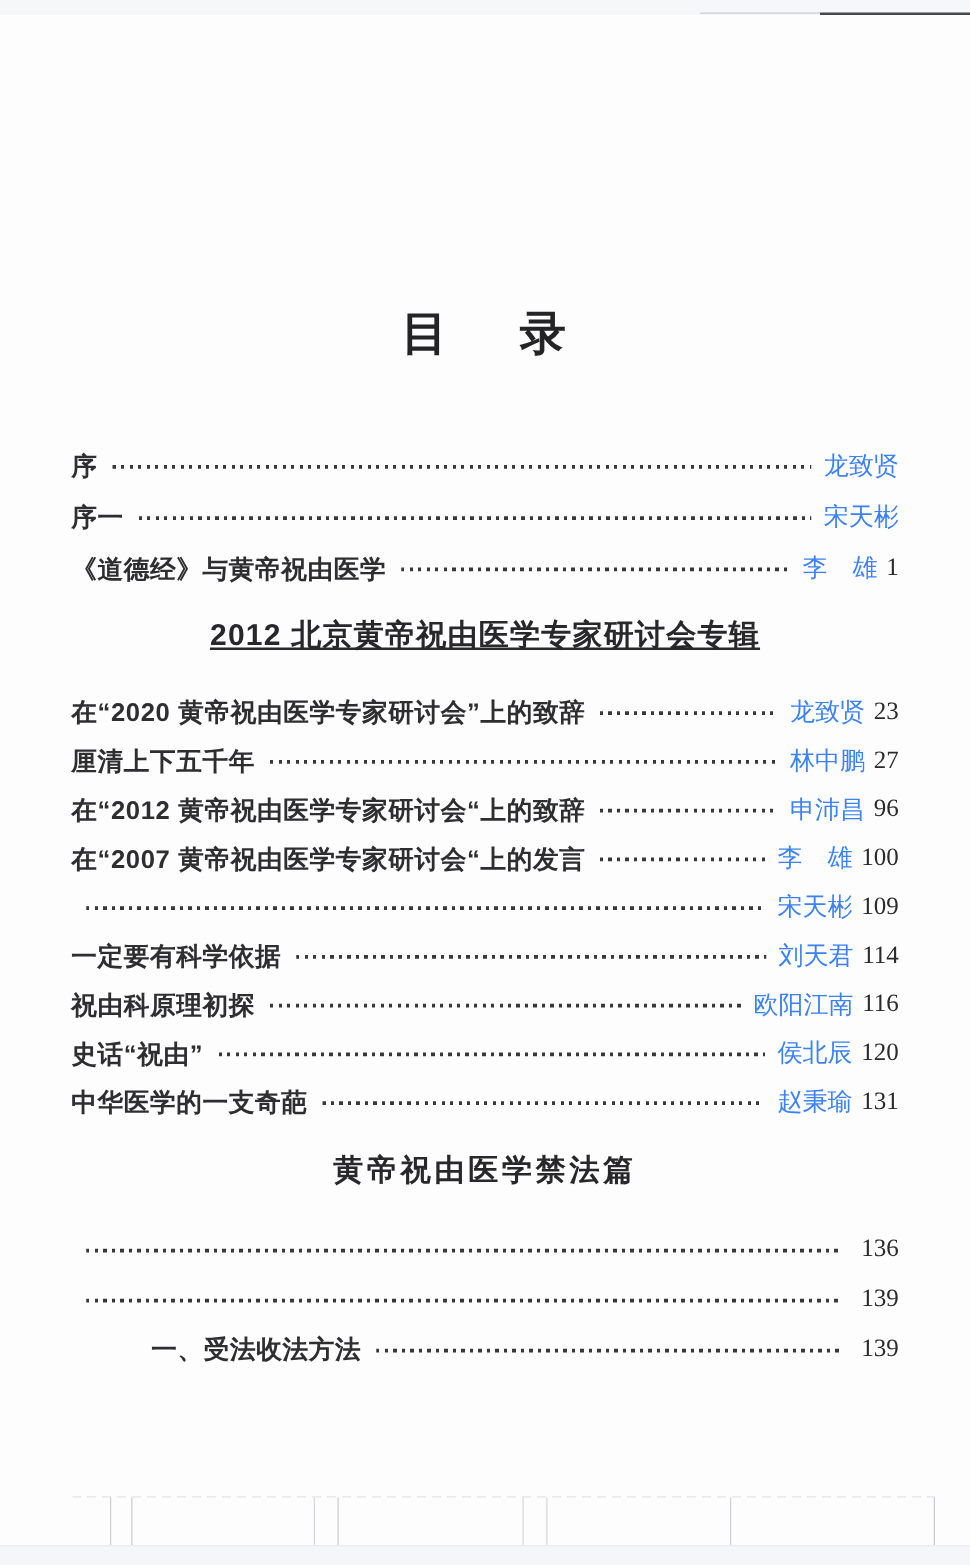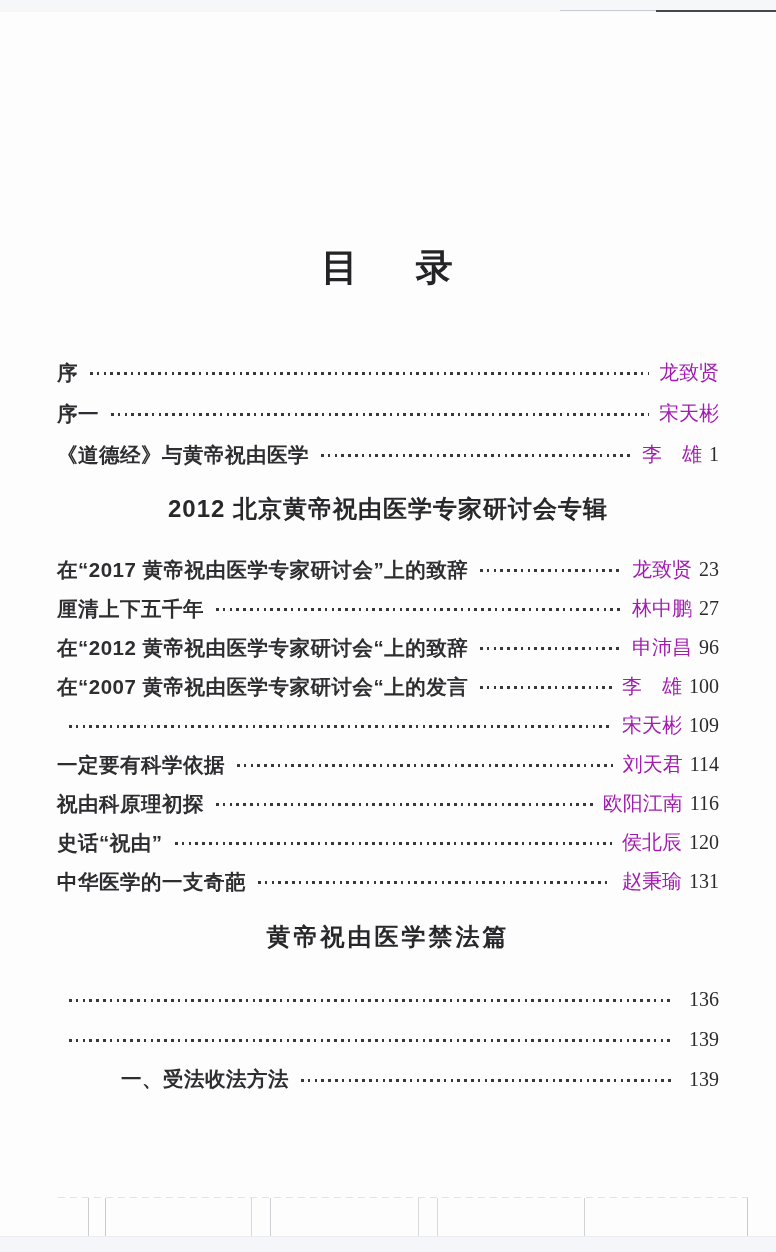--- a/index.html
+++ b/index.html
@@ -63,21 +63,21 @@
     color:#242426;
     word-spacing:1.2em;white-space:pre;
     letter-spacing:2px;
   }
   .toc-section .section-heading{
     margin:0;text-align:center;
     font-size:24px;line-height:28px;font-weight:700;
     color:#28282a;letter-spacing:1px;
   }
   .sec-1 .rows{margin-top:64px;}
-  .sec-2 .section-heading{margin-top:20px;}
+  .sec-2 .section-heading{margin-top:20px;text-decoration:underline;}
   .sec-2 .rows{margin-top:27px;}
   .sec-3 .section-heading{margin-top:22px;letter-spacing:3px;font-family:Liberation Serif, serif;}
   .sec-3 .rows{margin-top:28px;}
   .sec-1 .toc-row{height:41px;}
   .sec-2 .toc-row{height:39px;}
   .sec-3 .toc-row{height:40px;}
 
   .toc-row{
     display:flex;align-items:center;white-space:nowrap;
   }
@@ -86,21 +86,21 @@
     font-size:20.5px;font-weight:700;color:var(--ink);
     letter-spacing:0.5px;flex:0 0 auto;
   }
   .leader{
     flex:1 1 auto;height:3px;min-width:30px;
     margin:2px 10px 0 12px;
     background:repeating-linear-gradient(to right,var(--ink-soft) 0 2.6px,transparent 2.6px 6.8px);
   }
   .entry-author{
     font-family:"Liberation Serif","DejaVu Serif",serif;
-    font-size:20px;color:#a21caf;white-space:pre;flex:0 0 auto;
+    font-size:20px;color:#3b82f6;white-space:pre;flex:0 0 auto;
   }
   .entry-page{
     font-family:"Liberation Serif","DejaVu Serif",serif;
     font-size:20px;color:#2b2b2d;margin-left:7px;flex:0 0 auto;
   }
   .entry-page:empty,.entry-author:empty{display:none;margin:0;}
 </style>
 </head>
 <body>
 
@@ -137,21 +137,21 @@
     <span class="entry-author">李　雄</span>
     <span class="entry-page">1</span>
   </div>
 </div>
   </section>
 
   <section class="toc-section sec-2">
     <h2 class="section-heading">2012 北京黄帝祝由医学专家研讨会专辑</h2>
     <div class="rows">
   <div class="toc-row">
-    <span class="entry-title">在“2017 黄帝祝由医学专家研讨会”上的致辞</span>
+    <span class="entry-title">在“2020 黄帝祝由医学专家研讨会”上的致辞</span>
     <span class="leader"></span>
     <span class="entry-author">龙致贤</span>
     <span class="entry-page">23</span>
   </div>
 
   <div class="toc-row">
     <span class="entry-title">厘清上下五千年</span>
     <span class="leader"></span>
     <span class="entry-author">林中鹏</span>
     <span class="entry-page">27</span>

